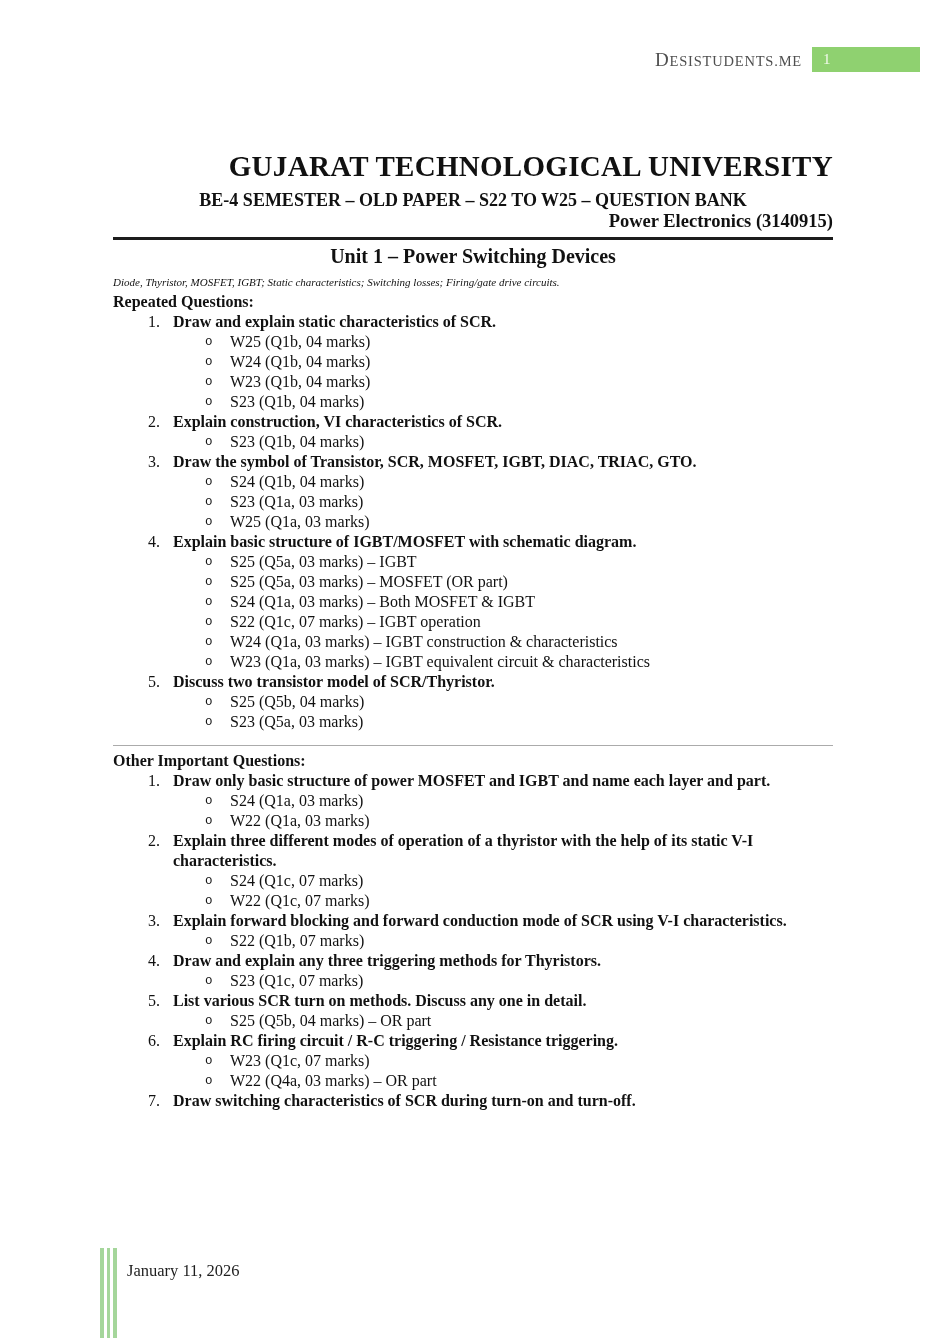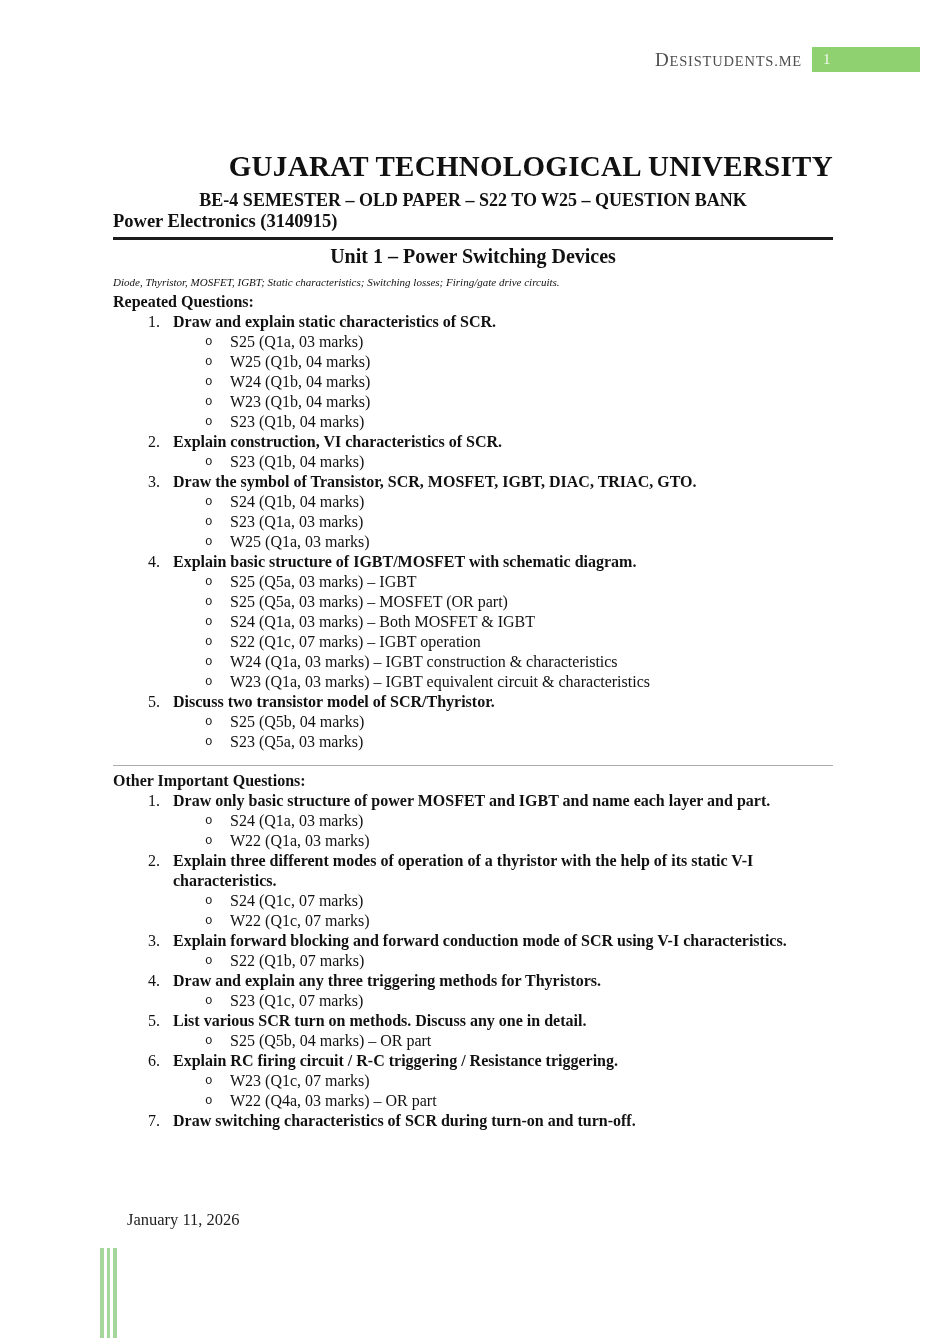--- a/index.html
+++ b/index.html
@@ -68,21 +68,21 @@
     margin-top: 28px;
     font-size: 18.5px;
     line-height: 22px;
     font-weight: bold;
     text-align: center;
   }
   .subject-name {
     font-size: 18.5px;
     line-height: 22px;
     font-weight: bold;
-    text-align: left;
+    text-align: right;
   }
   .thick-rule {
     border: none;
     border-top: 3px solid #1c1c1c;
     margin: 5px 0 0 0;
   }
 
   
   .unit-title {
     margin: 4px 0 0 0;
@@ -146,21 +146,21 @@
     left: 100px;
     top: 1248px;
     bottom: 0;
     display: flex;
     gap: 3px;
   }
   .footer-bars .bar { width: 3.5px; background: #a5d69b; }
   .footer-date {
     position: absolute;
     left: 127px;
-    top: 1210px;
+    top: 1261px;
     font-size: 16.5px;
     color: #1e1e1e;
   }
 </style>
 </head>
 <body>
 
 <div class="page">
 
   <header class="page-header">
@@ -180,21 +180,20 @@
     <div class="unit-topics">Diode, Thyristor, MOSFET, IGBT; Static characteristics; Switching losses; Firing/gate drive circuits.</div>
 
     <div class="section-heading">Repeated Questions:</div>
     <ol class="q-list">
         <li>
           <div class="q-head">
             <span class="q-num">1.</span>
             <span class="q-text">Draw and explain static characteristics of SCR.</span>
           </div>
           <ul class="attempts">
-            <li>S25 (Q1a, 03 marks)</li>
             <li>W25 (Q1b, 04 marks)</li>
             <li>W24 (Q1b, 04 marks)</li>
             <li>W23 (Q1b, 04 marks)</li>
             <li>S23 (Q1b, 04 marks)</li>
           </ul>
         </li>
         <li>
           <div class="q-head">
             <span class="q-num">2.</span>
             <span class="q-text">Explain construction, VI characteristics of SCR.</span>

